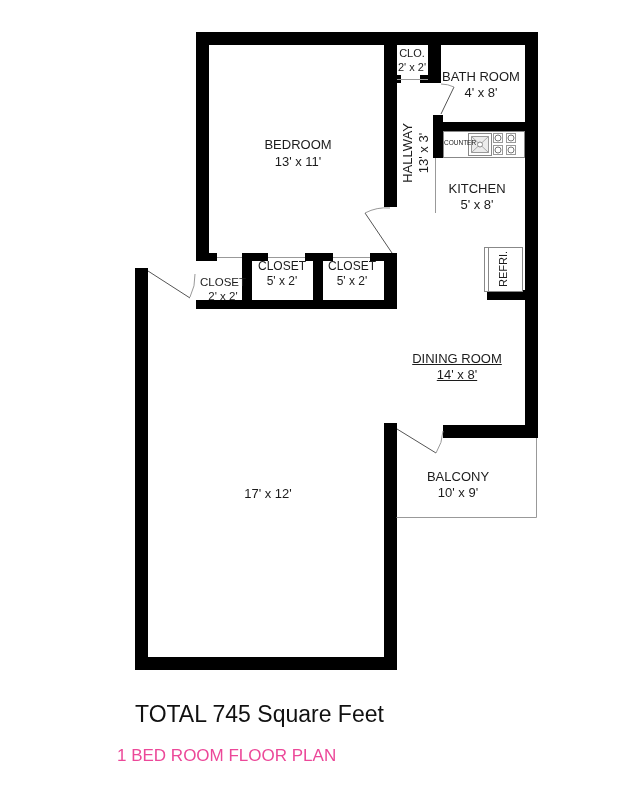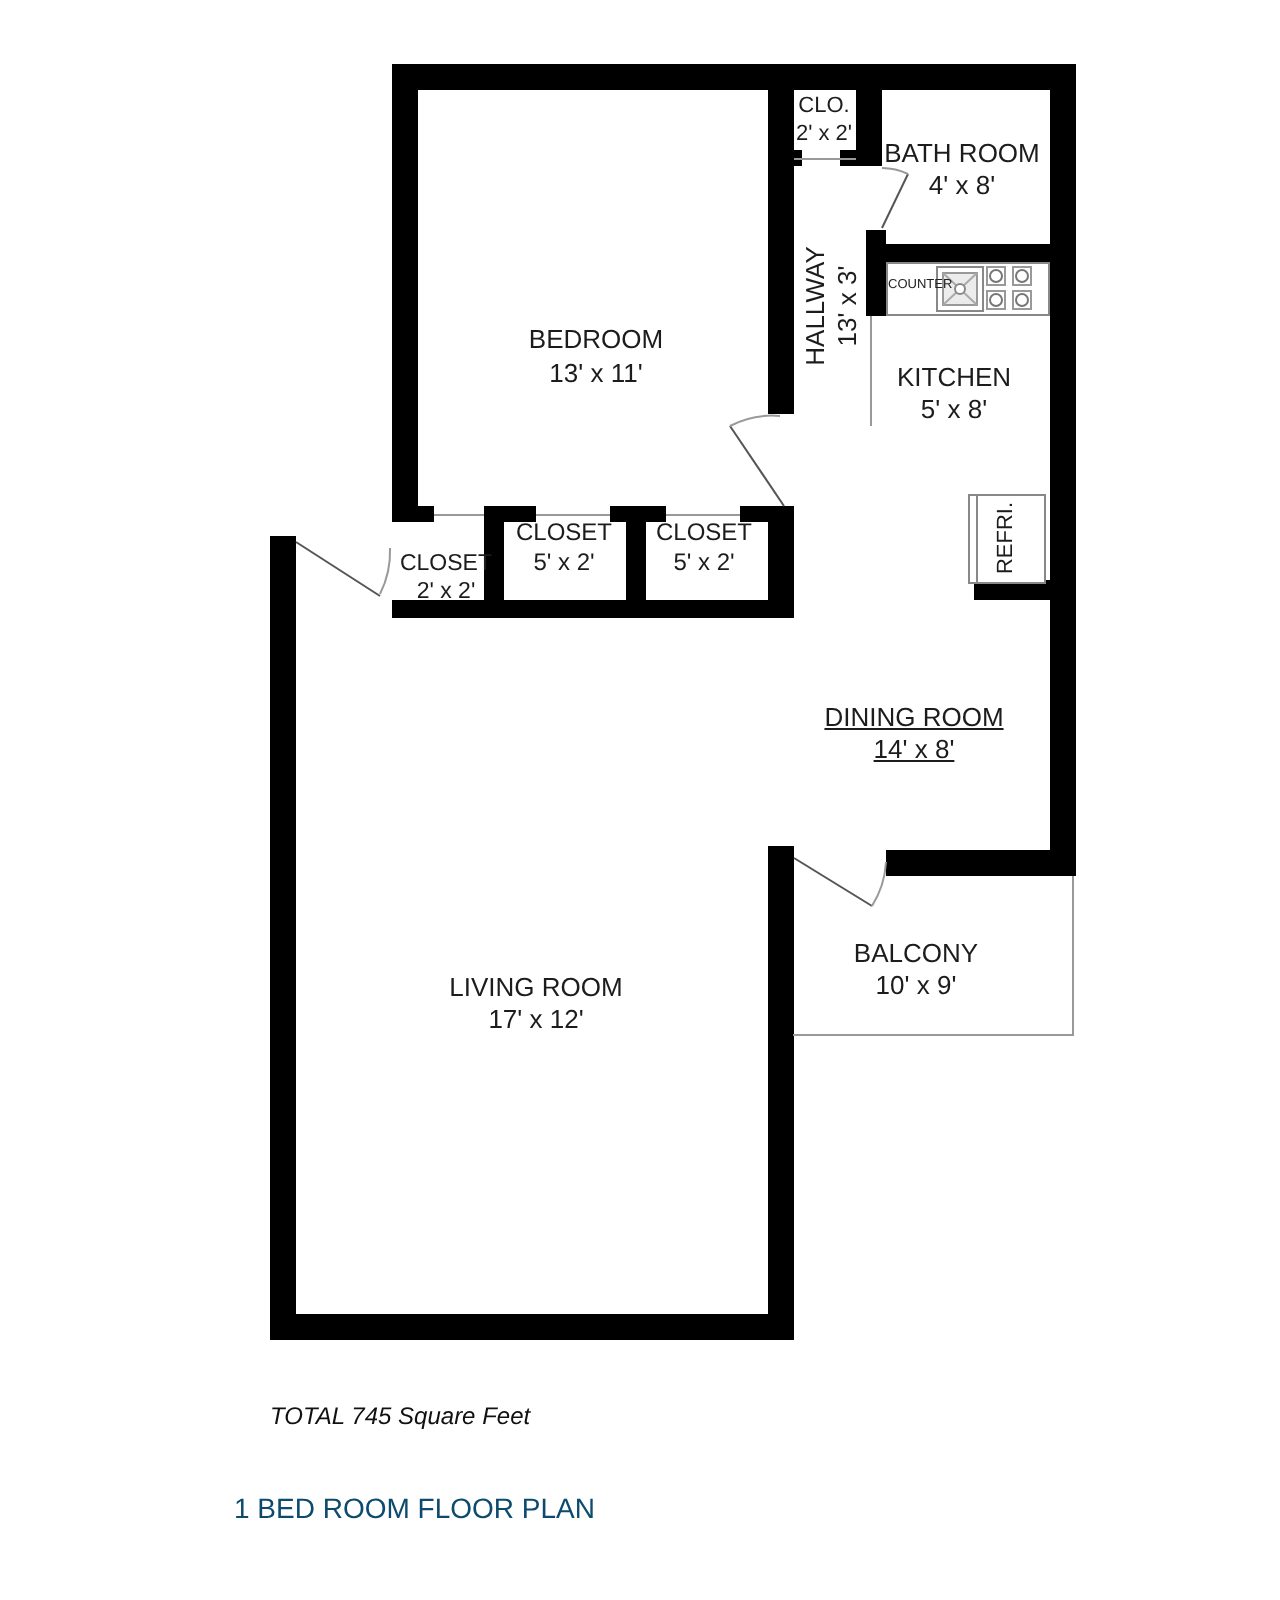--- a/index.html
+++ b/index.html
@@ -8,22 +8,22 @@
     font-family:"Liberation Sans",sans-serif;color:#1c1c1c;
   }
   .wall{position:absolute;background:#000;}
   svg.linework{position:absolute;left:0;top:0;}
   .lbl{position:absolute;text-align:center;line-height:16px;font-size:13px;color:#1c1c1c;white-space:nowrap;}
   .lbl .dims{display:block;}
   .lbl .nm{display:block;}
   .sm{font-size:11.5px;line-height:13.5px;}
   .vlabel{position:absolute;text-align:center;transform:rotate(-90deg);}
   .counter-txt{position:absolute;font-size:6.5px;line-height:7px;color:#222;letter-spacing:0px;}
-  .footer-total{position:absolute;left:135px;top:701px;font-size:12px;color:#111;white-space:nowrap;font-style:italic;}
-  .footer-title{position:absolute;left:117px;top:746px;font-size:14px;color:#0c4a6e;white-space:nowrap;}
+  .footer-total{position:absolute;left:135px;top:701px;font-size:23px;color:#111;white-space:nowrap;}
+  .footer-title{position:absolute;left:117px;top:746px;font-size:17px;color:#ec4899;white-space:nowrap;}
 </style>
 </head>
 <body>
 
 <div id="canvas">
 
   <div class="wall" style="left:196px;top:32px;width:342px;height:13px;"></div>
   <div class="wall" style="left:525px;top:32px;width:13px;height:406px;"></div>
   <div class="wall" style="left:196px;top:32px;width:13px;height:226px;"></div>
   <div class="wall" style="left:384px;top:45px;width:13px;height:162px;"></div>
@@ -81,21 +81,21 @@
     <rect x="506.5" y="145.5" width="9" height="9" stroke="#999" fill="#fff"></rect>
     <circle cx="498" cy="138" r="3" stroke="#777" fill="none"></circle>
     <circle cx="511" cy="138" r="3" stroke="#777" fill="none"></circle>
     <circle cx="498" cy="150" r="3" stroke="#777" fill="none"></circle>
     <circle cx="511" cy="150" r="3" stroke="#777" fill="none"></circle>
 
     <rect x="484.5" y="247.5" width="38" height="44" stroke="#888" fill="#fff"></rect>
     <path d="M488.5 247.5 V291.5" stroke="#888" fill="none"></path>
   </svg>
 
-  <div class="lbl" style="left:226px;top:136px;width:144px;line-height:17px;margin-top:25px;">
+  <div class="lbl" style="left:226px;top:136px;width:144px;line-height:17px;">
     <span class="nm">BEDROOM</span>
     <span class="dims">13' x 11'</span>
   </div>
 
   <div class="lbl sm" style="left:389px;top:46px;width:46px;font-size:11px;line-height:14px;">
     <span class="nm">CLO.</span>
     <span class="dims">2' x 2'</span>
   </div>
 
   <div class="lbl" style="left:430px;top:69px;width:102px;text-align:center;">
@@ -129,21 +129,20 @@
     <span class="nm">CLOSET</span>
     <span class="dims">5' x 2'</span>
   </div>
 
   <div class="lbl" style="left:397px;top:351px;width:120px;text-decoration:underline;">
     <span class="nm">DINING ROOM</span>
     <span class="dims">14' x 8'</span>
   </div>
 
   <div class="lbl" style="left:198px;top:486px;width:140px;">
-    <span class="nm">LIVING ROOM</span>
     <span class="dims">17' x 12'</span>
   </div>
 
   <div class="lbl" style="left:408px;top:469px;width:100px;">
     <span class="nm">BALCONY</span>
     <span class="dims">10' x 9'</span>
   </div>
 
   <div class="lbl vlabel" style="left:480px;top:262px;width:46px;height:14px;font-size:11px;line-height:14px;">REFRI.</div>
 

